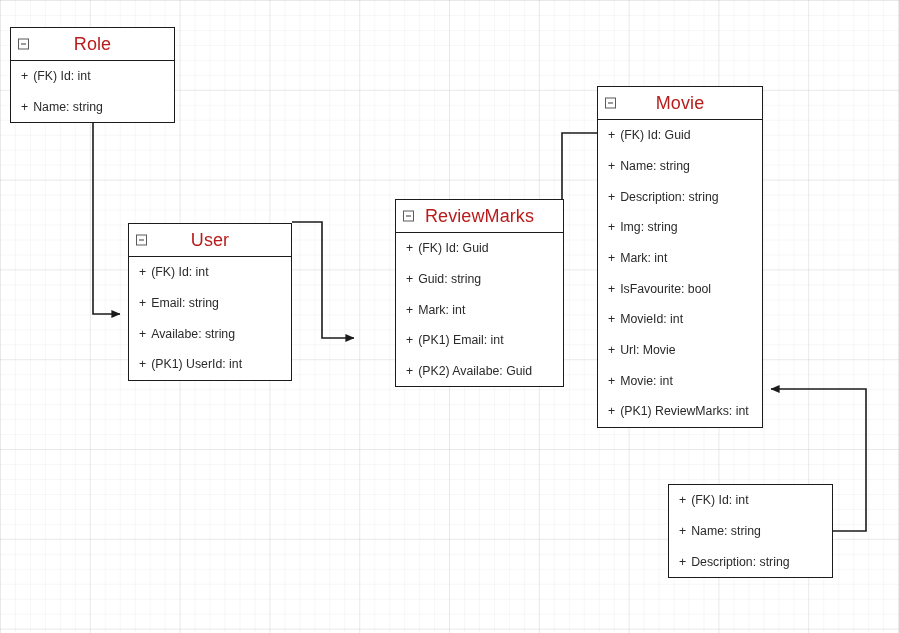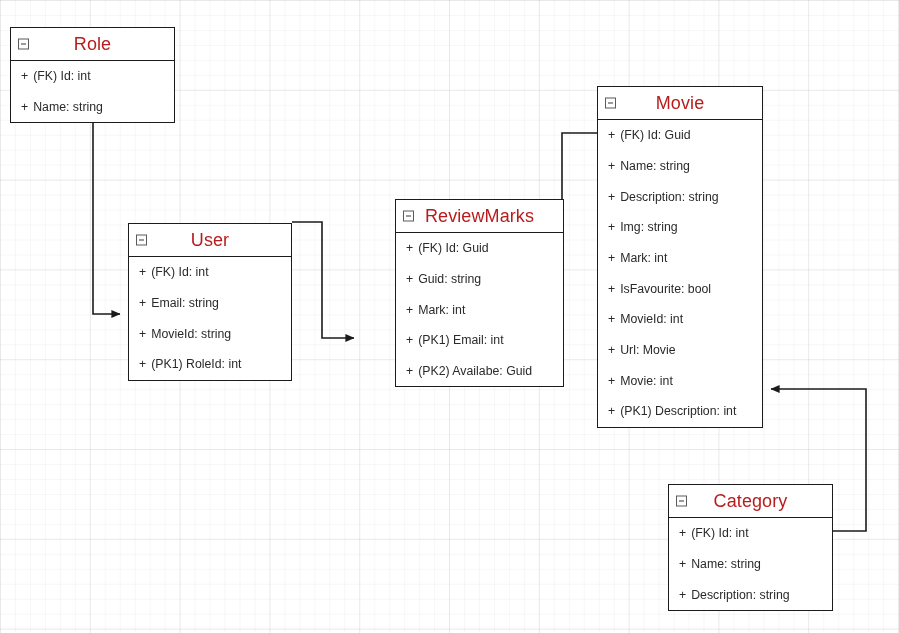--- a/index.html
+++ b/index.html
@@ -161,25 +161,25 @@
       <div class="attr-row">
         <span class="plus">+</span>
         <span>(FK) Id: int</span>
       </div>
       <div class="attr-row">
         <span class="plus">+</span>
         <span>Email: string</span>
       </div>
       <div class="attr-row">
         <span class="plus">+</span>
-        <span>MovieId: string</span>
-      </div>
-      <div class="attr-row">
-        <span class="plus">+</span>
-        <span>(PK1) RoleId: int</span>
+        <span>Availabe: string</span>
+      </div>
+      <div class="attr-row">
+        <span class="plus">+</span>
+        <span>(PK1) UserId: int</span>
       </div>
     </div>
   </div>
 
   <div class="entity" id="entity-reviewmarks">
     <div class="entity-header">
       <span class="collapse-icon"></span>
       <span class="entity-title">ReviewMarks</span>
     </div>
     <div class="entity-body">
@@ -243,30 +243,26 @@
       <div class="attr-row">
         <span class="plus">+</span>
         <span>Url: Movie</span>
       </div>
       <div class="attr-row">
         <span class="plus">+</span>
         <span>Movie: int</span>
       </div>
       <div class="attr-row">
         <span class="plus">+</span>
-        <span>(PK1) Description: int</span>
+        <span>(PK1) ReviewMarks: int</span>
       </div>
     </div>
   </div>
 
   <div class="entity" id="entity-category">
-    <div class="entity-header">
-      <span class="collapse-icon"></span>
-      <span class="entity-title">Category</span>
-    </div>
     <div class="entity-body">
       <div class="attr-row">
         <span class="plus">+</span>
         <span>(FK) Id: int</span>
       </div>
       <div class="attr-row">
         <span class="plus">+</span>
         <span>Name: string</span>
       </div>
       <div class="attr-row">

